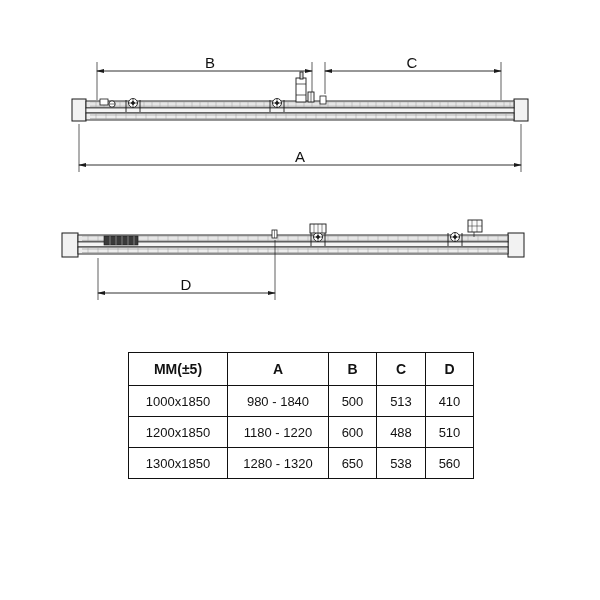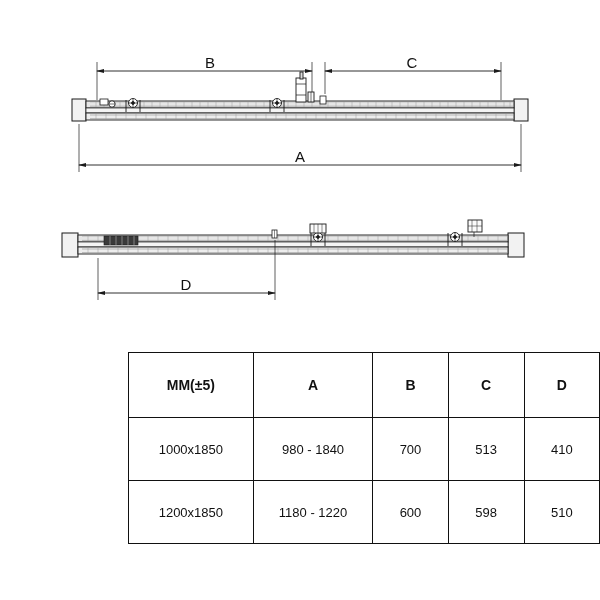--- a/index.html
+++ b/index.html
@@ -19,21 +19,21 @@
     position:absolute;
     left:128px;
     top:352px;
     border-collapse:collapse;
     font-size:13px;
   }
   .spec-table td, .spec-table th{
     border:1px solid #111;
     text-align:center;
     vertical-align:middle;
-    padding:16px;
+    padding:0;
     height:30px;
     font-weight:normal;
     color:#111;
     background:#fff;
   }
   .spec-table thead th{
     font-weight:bold;
     font-size:14px;
     height:32px;
   }
@@ -400,25 +400,32 @@
       <th class="col-a">A</th>
       <th class="col-b">B</th>
       <th class="col-c">C</th>
       <th class="col-d">D</th>
     </tr>
   </thead>
   <tbody>
     <tr>
       <td class="mmcell">1000x1850</td>
       <td>980 - 1840</td>
-      <td>700</td>
+      <td>500</td>
       <td>513</td>
       <td>410</td>
     </tr>
     <tr>
       <td class="mmcell">1200x1850</td>
       <td>1180 - 1220</td>
       <td>600</td>
-      <td>598</td>
+      <td>488</td>
       <td>510</td>
+    </tr>
+    <tr>
+      <td class="mmcell">1300x1850</td>
+      <td>1280 - 1320</td>
+      <td>650</td>
+      <td>538</td>
+      <td>560</td>
     </tr>
   </tbody>
 </table>
 
 </body></html>

